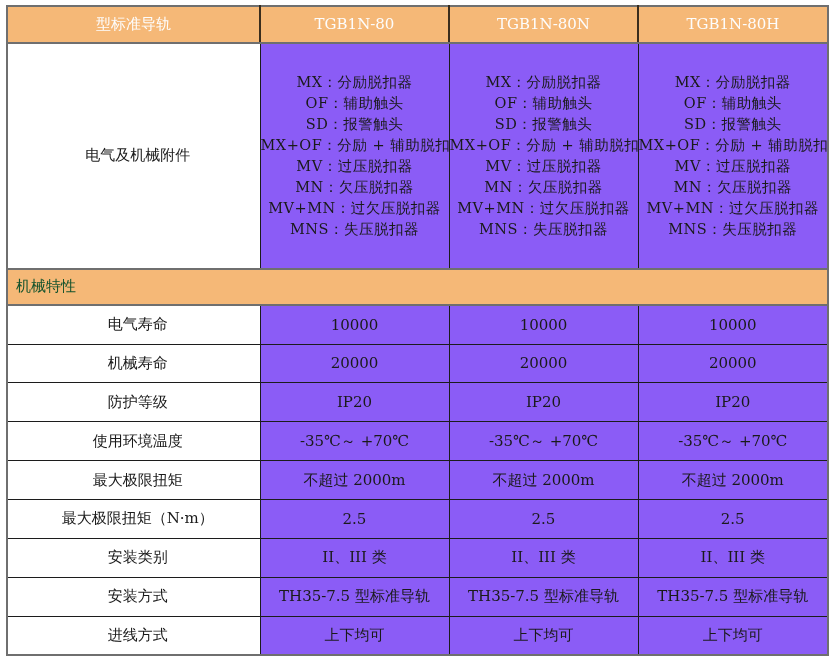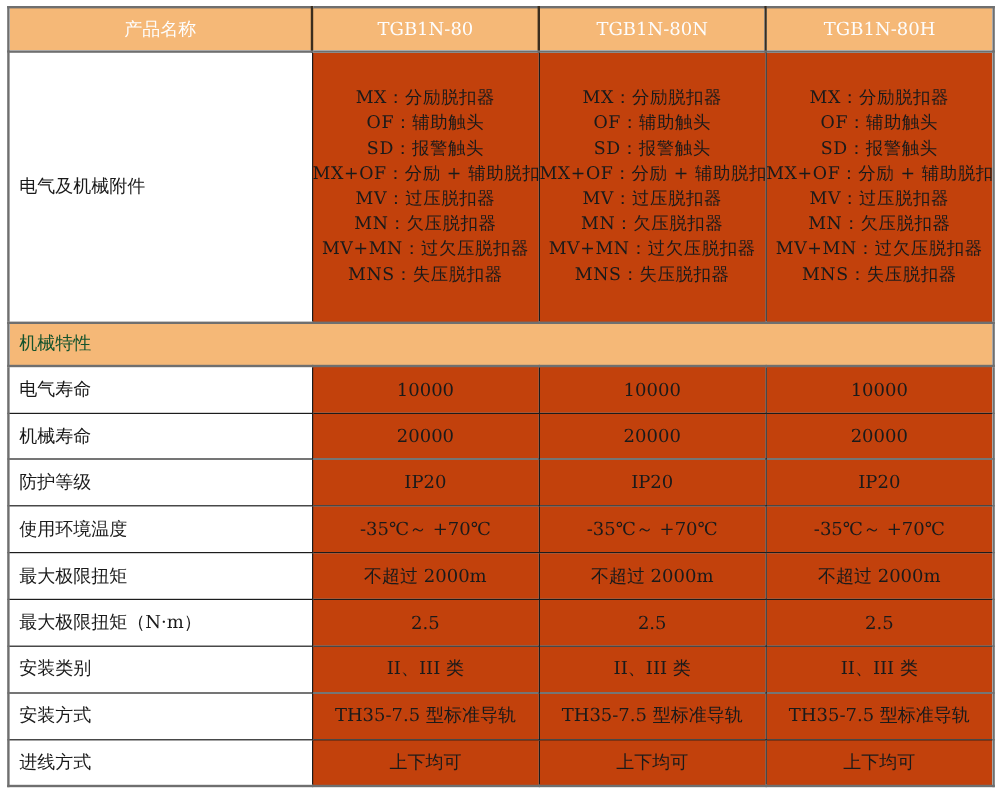--- a/index.html
+++ b/index.html
@@ -51,27 +51,27 @@
     background: #F5B877;
     color: #14532d;
     border: 2px solid #6f6f6f;
     height: 29px;
     text-align: left;
     padding-left: 8px;
     font-size: 15px;
   }
   
   td.label-cell {
-    text-align: left;
+    text-align: center;
     padding-left: 8px;
     background: #ffffff;
   }
   td.value-cell {
     text-align: center;
-    background: #c2410c;
+    background: #8b5cf6;
   }
   tr.data-row { height: 33px; }
   tr.acc-row  { height: 192px; }
   .acc-lines {
     text-align: center;
     line-height: 21px;
     font-size: 14.5px;
     letter-spacing: 0.5px;
   }
   .acc-line { white-space: nowrap; }
@@ -83,21 +83,21 @@
   <table class="spec-table">
     <colgroup>
       <col style="width:253px">
       <col style="width:189px">
       <col style="width:189px">
       <col style="width:190px">
     </colgroup>
     <tbody>
 
       <tr class="head-row">
-        <td>产品名称</td>
+        <td>型标准导轨</td>
         <td>TGB1N-80</td>
         <td>TGB1N-80N</td>
         <td>TGB1N-80H</td>
       </tr>
 
       <tr class="acc-row">
         <td class="label-cell">电气及机械附件</td>
         <td class="value-cell">
           <div class="acc-lines">
             <div class="acc-line">MX：分励脱扣器</div>

